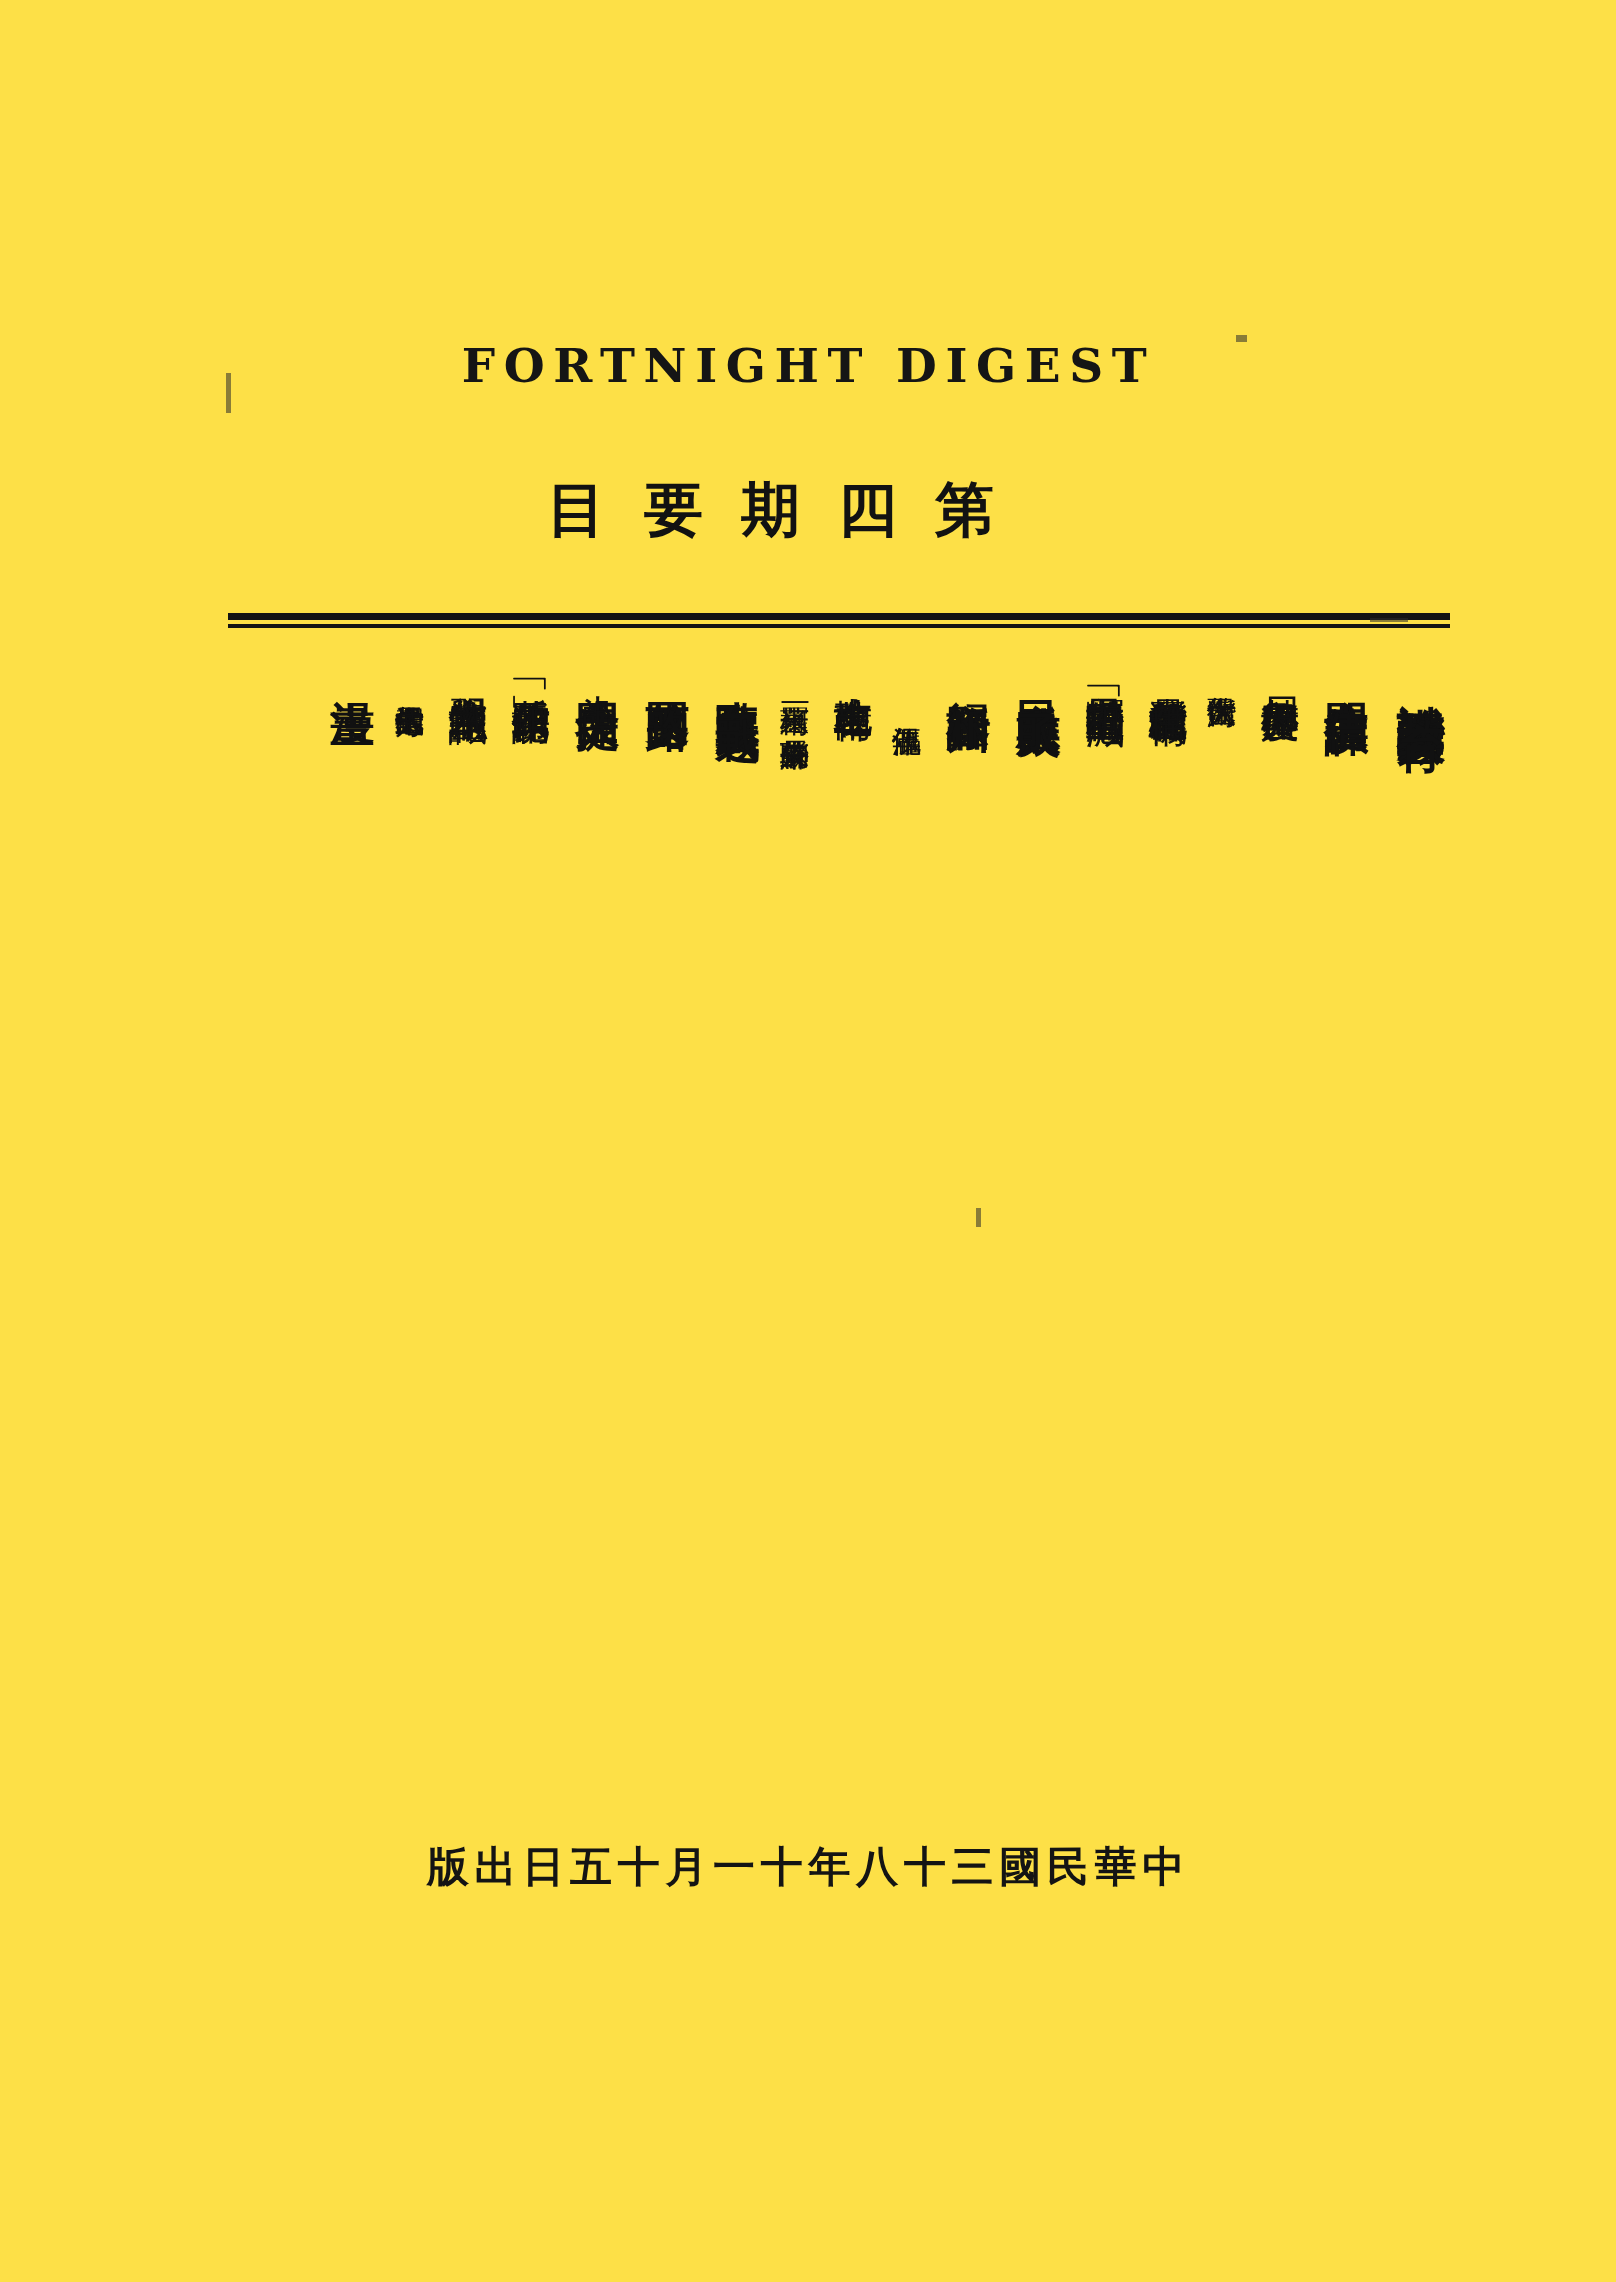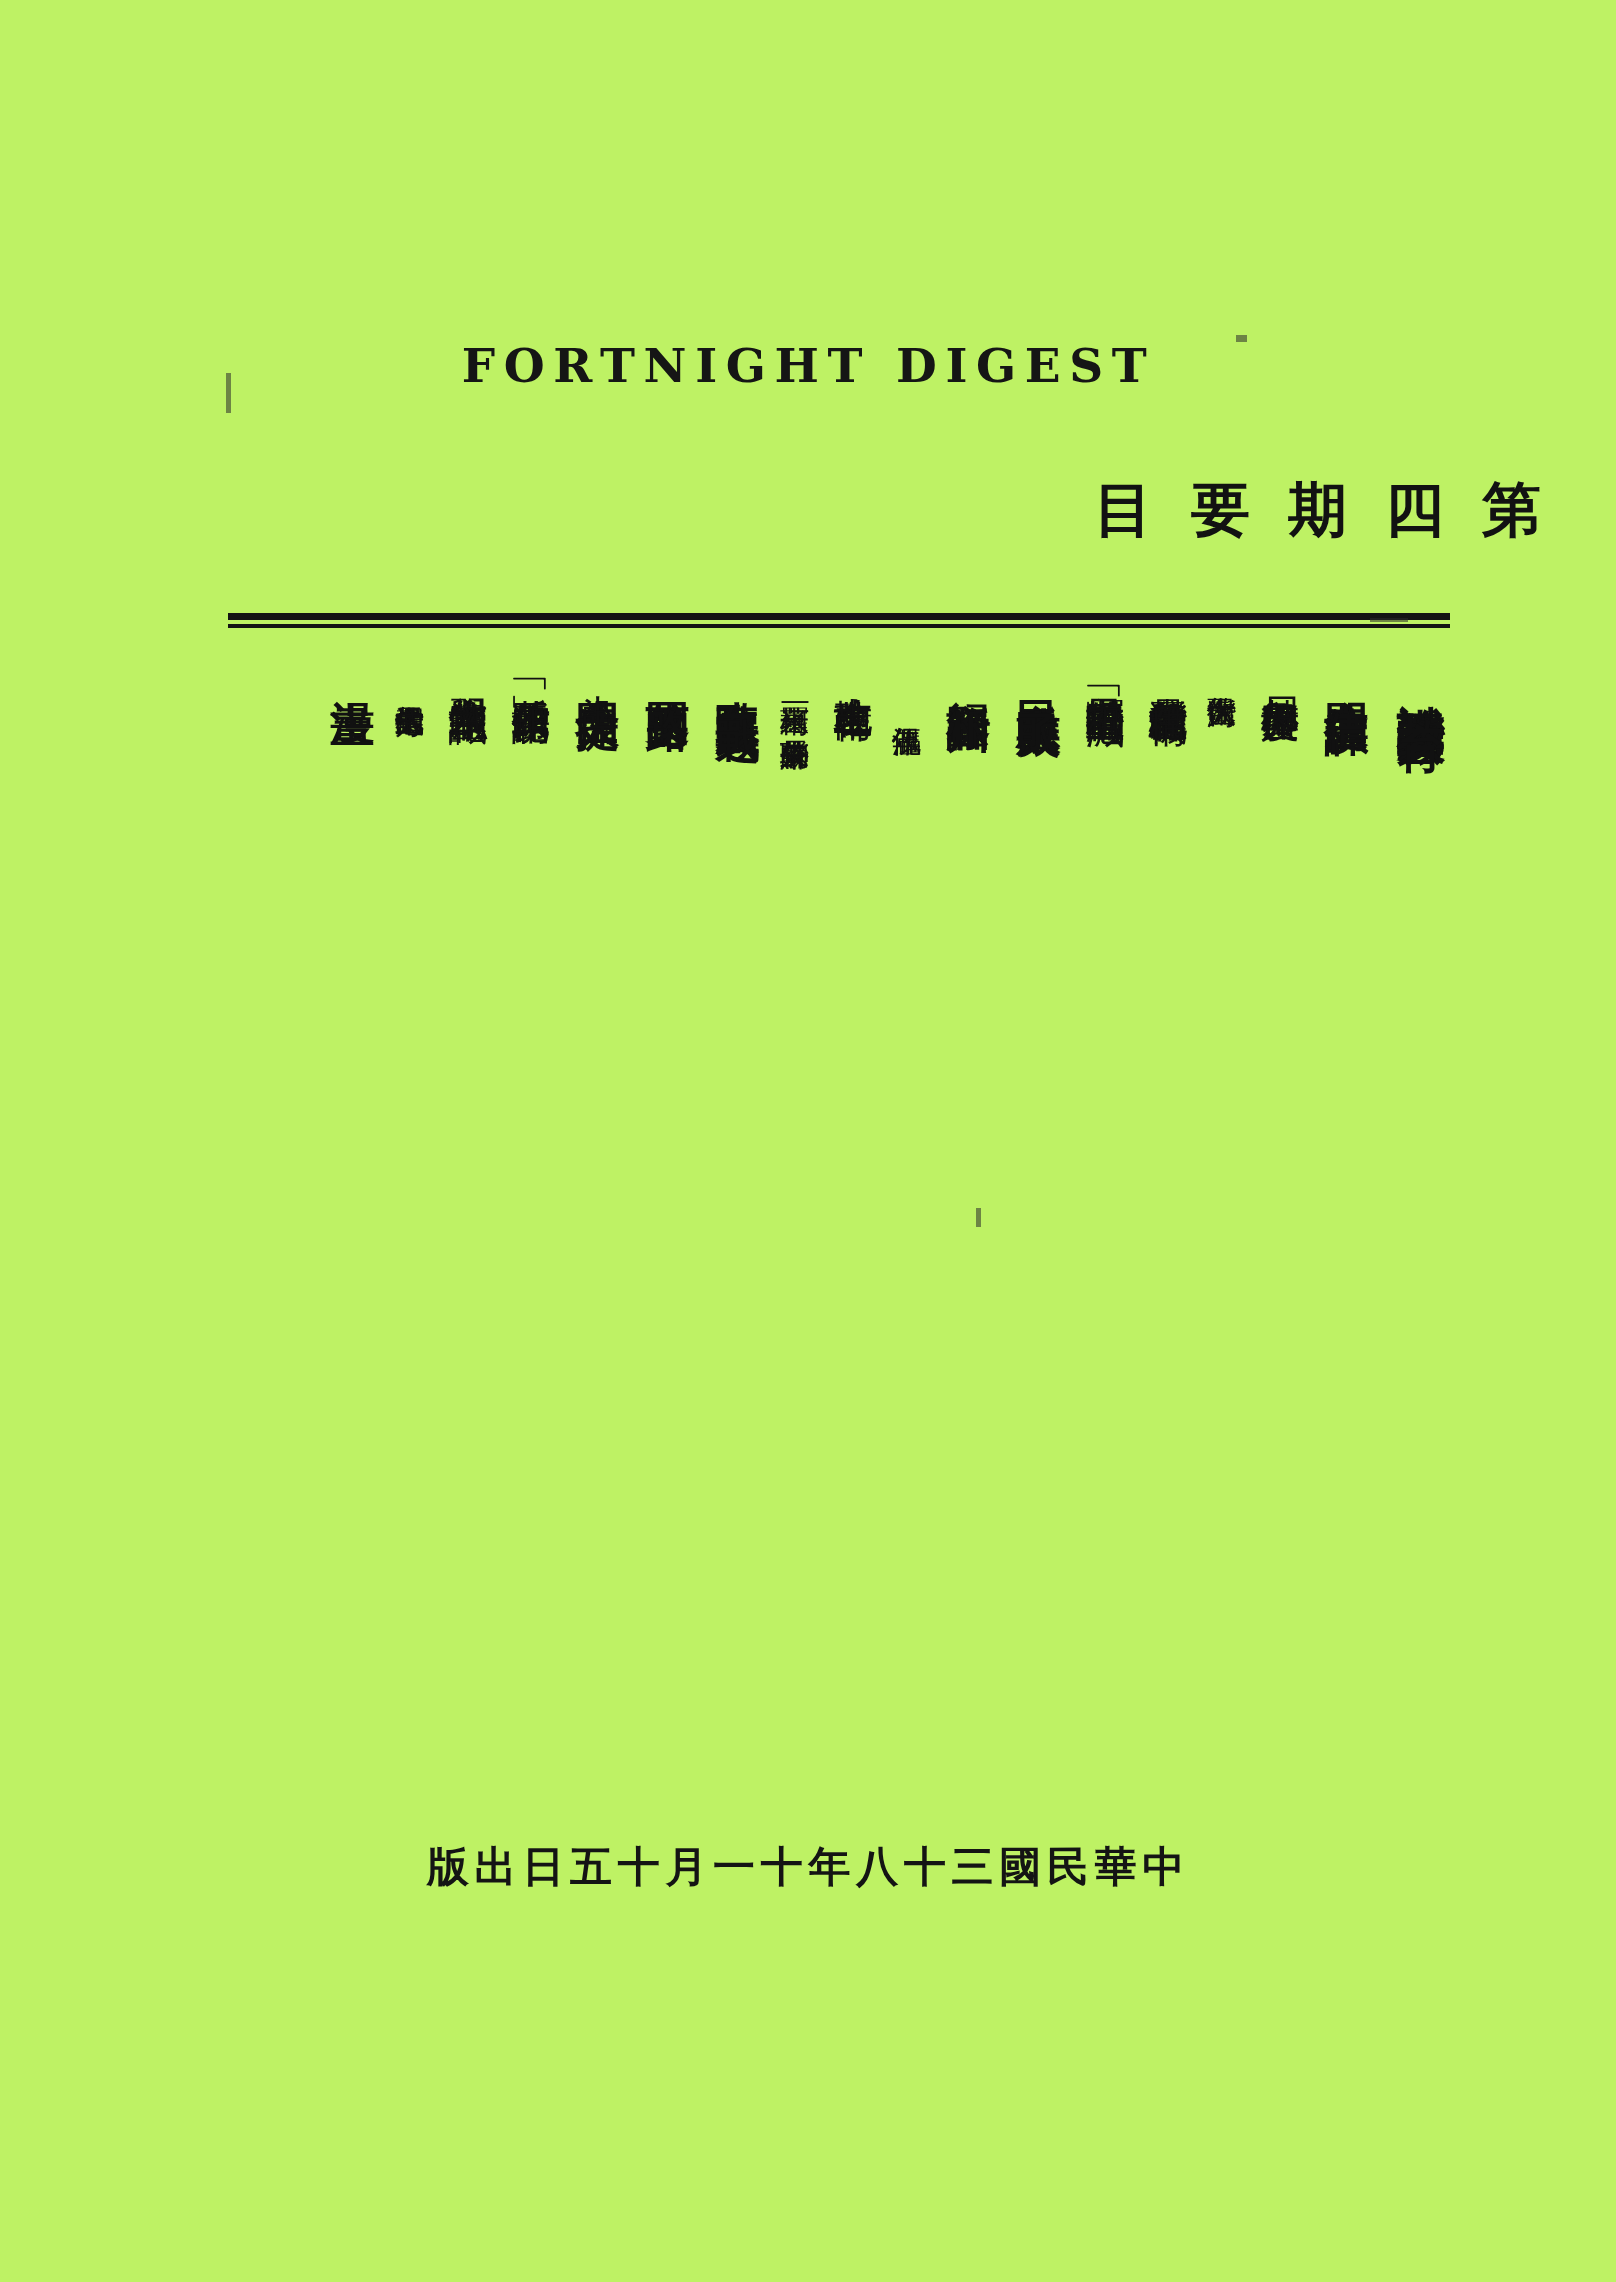--- a/index.html
+++ b/index.html
@@ -14,21 +14,21 @@
     font-family: "DejaVu Serif", "Liberation Serif", serif;
     color: #111111;
     overflow: hidden;
   }
 
   .page {
     position: absolute;
     left: 0; top: 0;
     width: 1617px;
     height: 2283px;
-    background: #bef264;
+    background: #fde047;
   }
 
   
   .masthead {
     position: absolute;
     top: 338px;
     left: 0;
     width: 1617px;
     text-align: center;
     font-family: "DejaVu Serif", "Liberation Serif", serif;
@@ -37,20 +37,21 @@
     letter-spacing: 8.6px;
     color: #151515;
   }
 
   
   .issue-title {
     position: absolute;
     top: 471px;
     left: 0;
     width: 1617px;
+    text-align: center;
     font-size: 59px;
     font-weight: bold;
     letter-spacing: 38px;
     color: #121212;
     direction: rtl;
     unicode-bidi: bidi-override;
     font-family: "DejaVu Serif", "Liberation Serif", serif;
     text-indent: 38px;
   }
 

